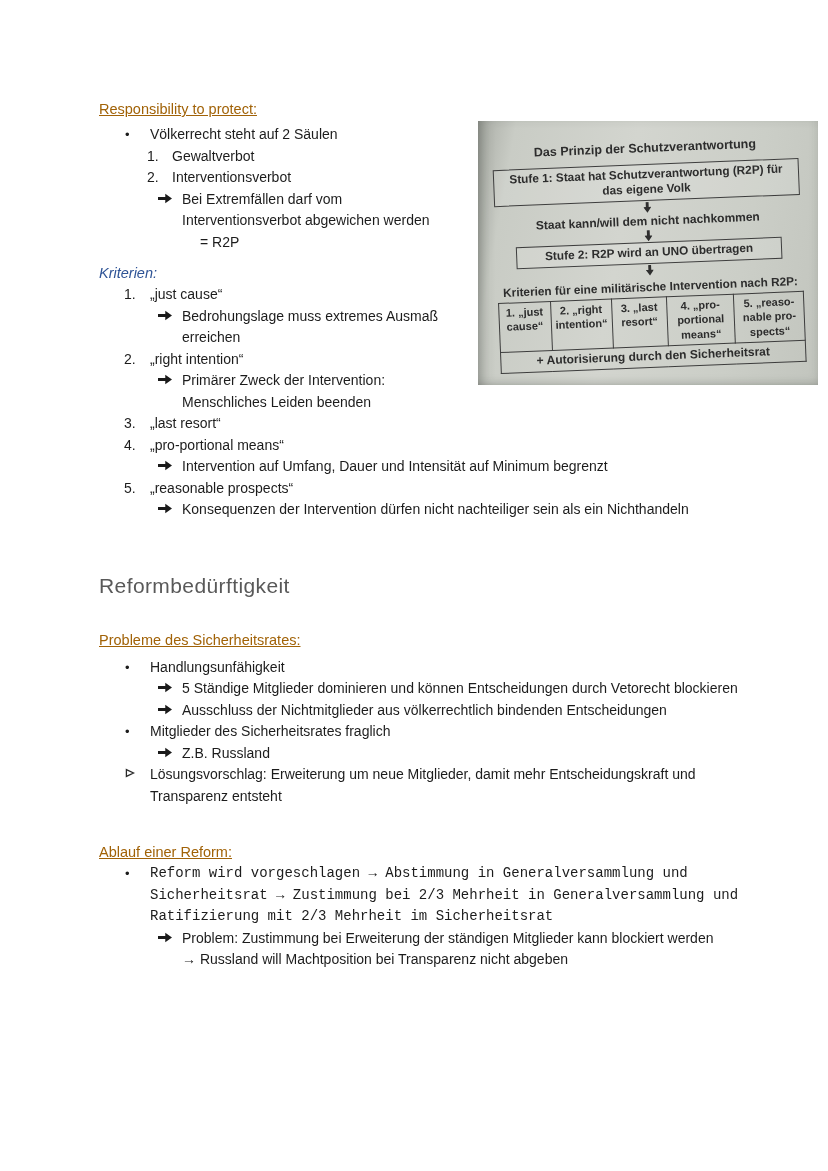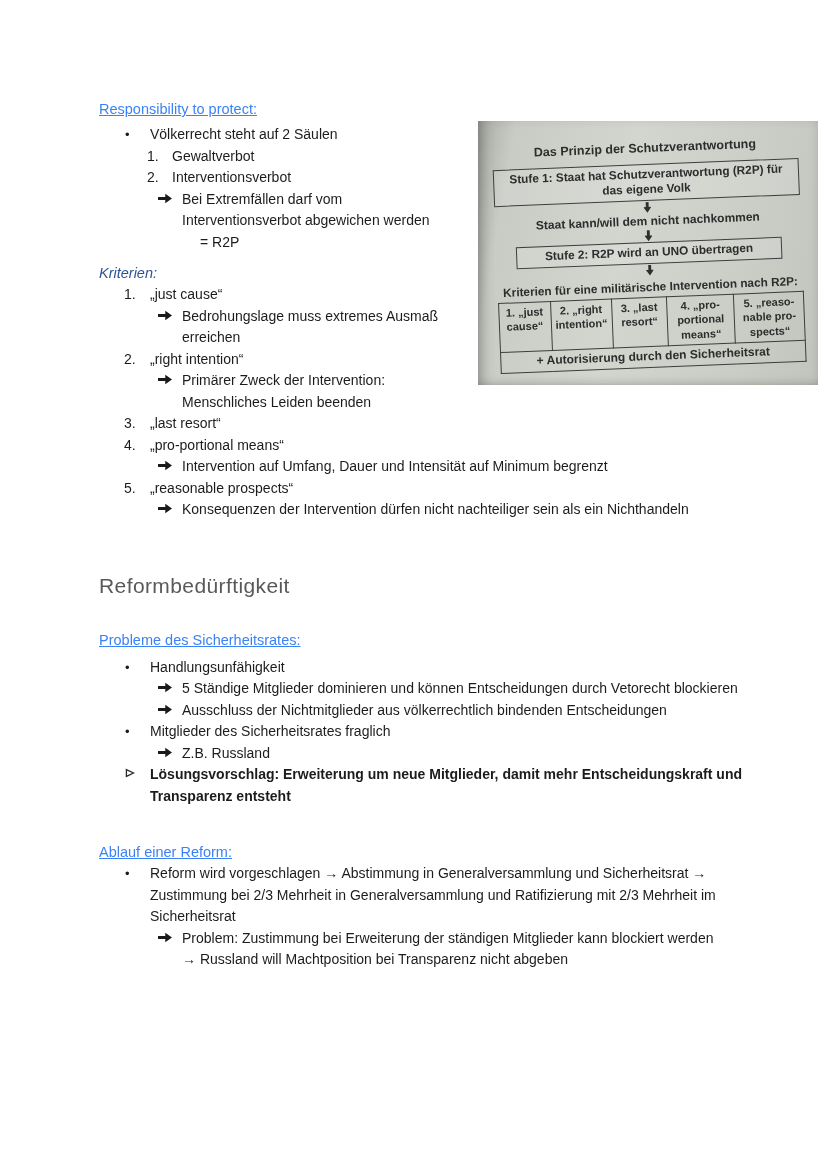--- a/index.html
+++ b/index.html
@@ -5,21 +5,21 @@
   * { margin:0; padding:0; box-sizing:border-box; }
   html,body { background:#ffffff; }
   .page {
     position:relative; width:828px; height:1171px; background:#ffffff;
     font-family:"Liberation Sans", sans-serif; color:#1c1c1c; overflow:hidden;
   }
   .content { position:absolute; left:99px; top:98px; width:675px; }
 
   
   .h-blue {
-    font-size:14.5px; font-weight:500; color:#3b82f6;
+    font-size:14.5px; font-weight:500; color:#a16207;
     text-decoration:underline; line-height:22px;
   }
   .h-blue-italic {
     font-size:14.5px; font-weight:500; color:#2f5496; font-style:italic;
     line-height:22px; margin-top:9px;
   }
   .h-title {
     font-size:21px; font-weight:400; color:#595959; letter-spacing:0.4px;
     line-height:30px; margin-top:50px;
   }
@@ -28,22 +28,22 @@
   .line { display:flex; font-size:14px; line-height:21.5px; }
   .mk { flex:none; color:#1c1c1c; }
   .mk-bullet { width:25px; margin-left:26px; font-size:13px; }
   .mk-num-a  { width:25px; margin-left:48px; }
   .mk-num-b  { width:26px; margin-left:25px; }
   .mk-arrow  { width:24px; margin-left:59px; padding-top:4px; }
   .mk-chevron{ width:25px; margin-left:26px; padding-top:4px; }
   .txt { flex:1; }
   .w270 { max-width:270px; }
   .w560 { max-width:568px; }
-  .w620 { max-width:612px;font-weight:bold; }
-  .w630 { max-width:632px; }
+  .w620 { max-width:612px; }
+  .w630 { max-width:632px;font-family:Liberation Mono, monospace; }
   .eq-line { margin-left:101px; font-size:14px; line-height:21.5px; }
   .subsub { margin-left:83px; font-size:14px; line-height:21.5px; }
   .gap-probleme { margin-top:28px; }
   .gap-ablauf { margin-top:34px; }
 
   
   .arrow-svg { width:14px; height:11px; display:block; }
   .chev-svg { width:10px; height:10px; display:block; }
 
   

